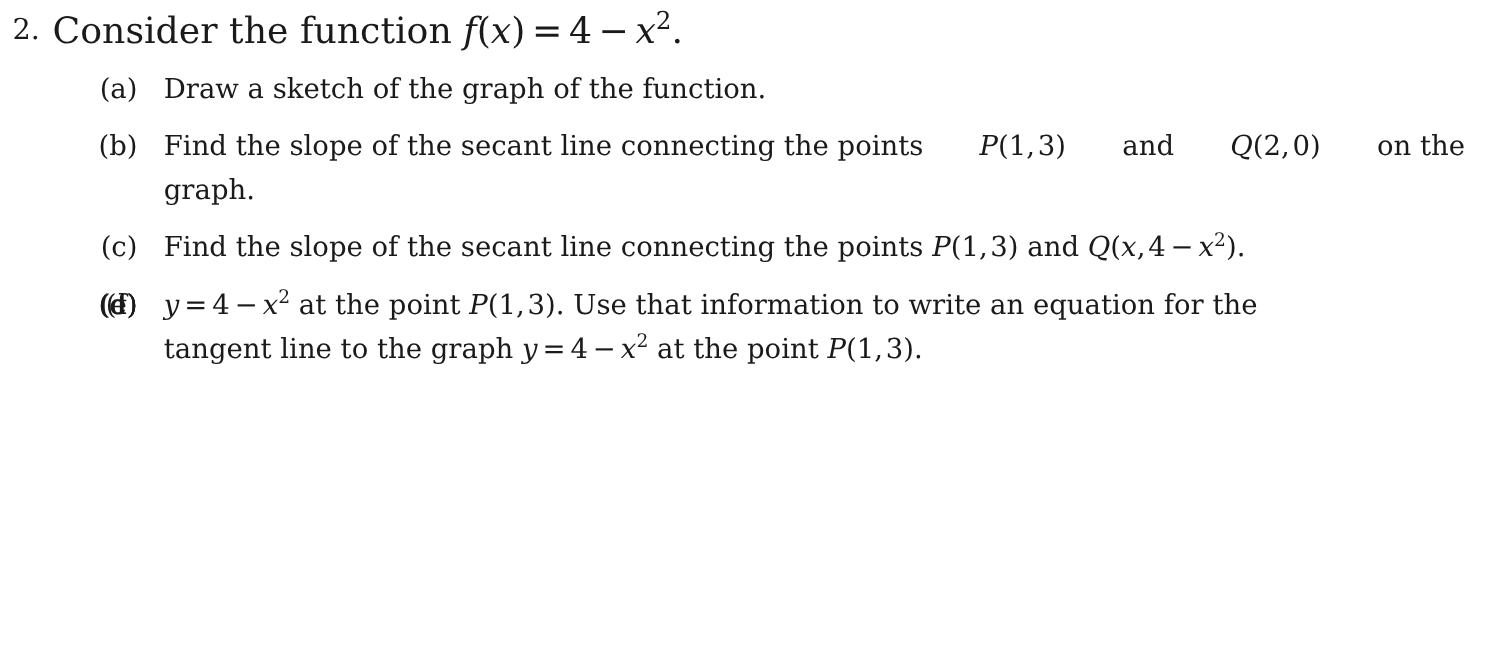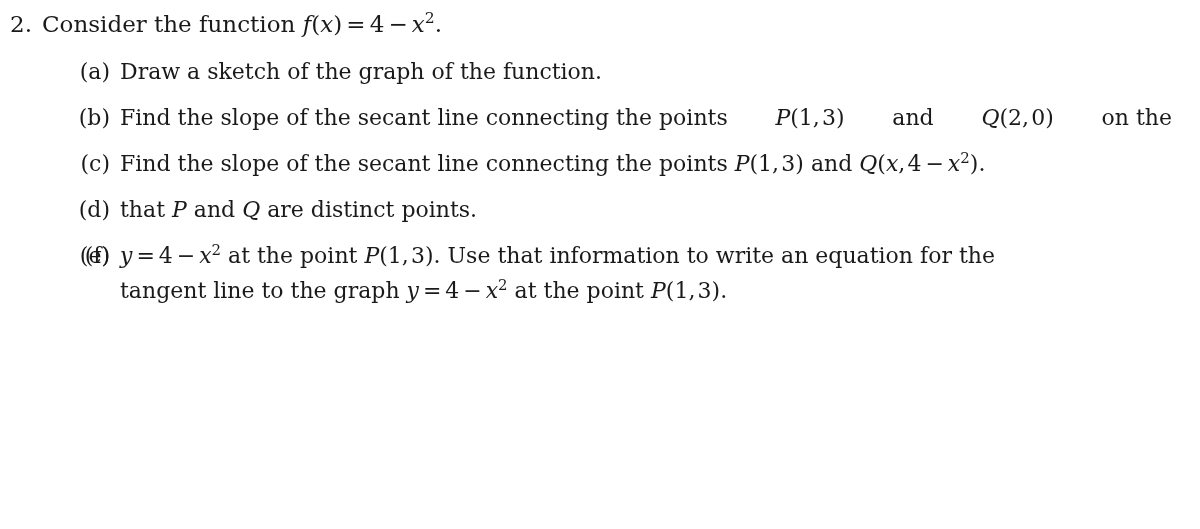--- a/index.html
+++ b/index.html
@@ -33,21 +33,21 @@
   }
   .problem-number {
     position: absolute;
     left: 10px;
     top: 8px;
     font-size: 23px;
     line-height: 32px;
     white-space: nowrap;
   }
   .problem-stem {
-    font-size: 23px;
+    font-size: 29px;
     line-height: 32px;
     white-space: nowrap;
   }
 
   
   .subparts {
     margin-top: 14px;
   }
   .subpart {
     position: relative;
@@ -64,20 +64,21 @@
     line-height: 35px;
   }
   .subpart-body {
     font-size: 22px;
     line-height: 35px;
     width: 1052px;
   }
   .subpart-body .line {
     display: block;
     white-space: nowrap;
+    margin-left: 11px;
   }
   
   .subpart-body .line.stretch {
     display: flex;
     justify-content: space-between;
     white-space: nowrap;
   }
   .subpart-body .line.stretch > span {
     white-space: pre;
   }
@@ -128,34 +129,34 @@
     <div class="subpart">
       <span class="subpart-label">(b)</span>
       <div class="subpart-body">
         <span class="line stretch">
             <span>Find the slope of the secant line connecting the points </span>
             <span class="math"><span>P</span><span class="up">(</span><span class="up">1</span><span class="comma">,</span><span class="up">3</span><span class="up">)</span></span>
             <span> and </span>
             <span class="math"><span>Q</span><span class="up">(</span><span class="up">2</span><span class="comma">,</span><span class="up">0</span><span class="up">)</span></span>
             <span> on the</span>
           </span>
+        <span class="line">graph.</span>
       </div>
     </div>
 
     <div class="subpart">
       <span class="subpart-label">(c)</span>
       <div class="subpart-body">
         <span class="line"><span>Find the slope of the secant line connecting the points </span><span class="math"><span>P</span><span class="up">(</span><span class="up">1</span><span class="comma">,</span><span class="up">3</span><span class="up">)</span></span><span> and </span><span class="math"><span>Q</span><span class="up">(</span><span>x</span><span class="comma">,</span><span class="up">4</span><span class="op">−</span><span>x</span><sup class="exp">2</sup><span class="up">)</span></span><span>.</span></span>
       </div>
     </div>
 
     <div class="subpart">
       <span class="subpart-label">(d)</span>
       <div class="subpart-body">
-        <span class="line"><span>that </span><span class="math">P</span><span> and </span><span class="math">Q</span><span> are distinct points.</span></span>
       </div>
     </div>
 
     <div class="subpart">
       <span class="subpart-label">(e)</span>
     </div>
 
     <div class="subpart">
       <span class="subpart-label">(f)</span>
       <div class="subpart-body">

